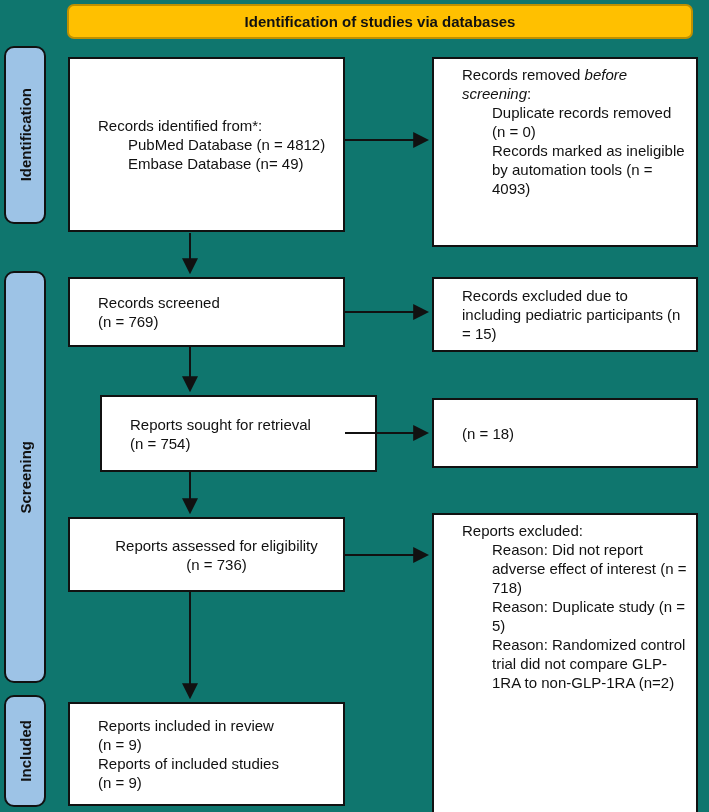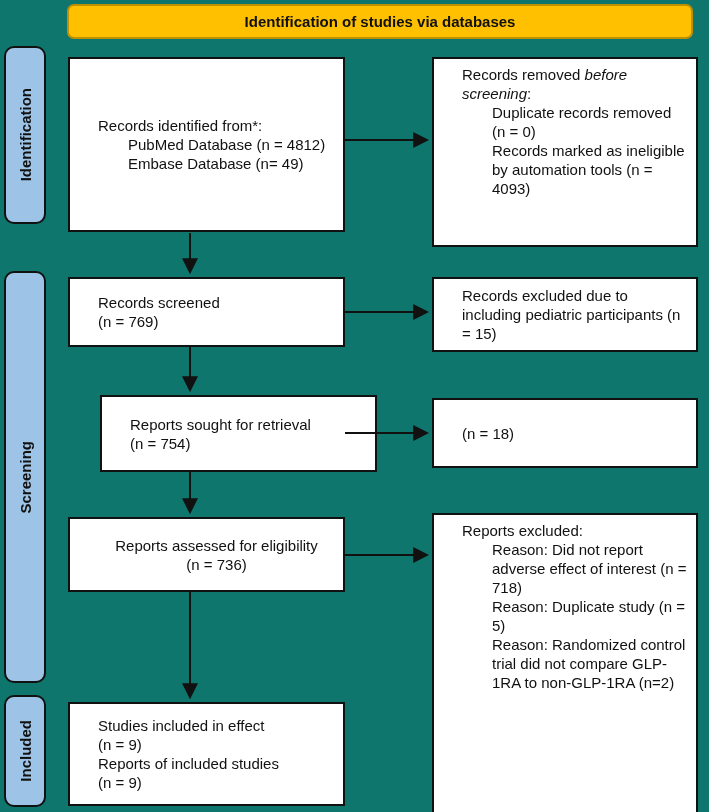--- a/index.html
+++ b/index.html
@@ -114,21 +114,21 @@
 
   <div class="box vcenter" id="box-l4">
     <div class="inner">
       <div>Reports assessed for eligibility</div>
       <div>(n = 736)</div>
     </div>
   </div>
 
   <div class="box vcenter" id="box-l5">
     <div class="inner">
-      <div>Studies included in effect</div>
+      <div>Reports included in review</div>
       <div>(n = 9)</div>
       <div>Reports of included studies</div>
       <div>(n = 9)</div>
     </div>
   </div>
 
   <div class="box" id="box-r1">
     <div class="inner">
       <div><span>Records removed </span><em>before screening</em><span>:</span></div>
       <div class="item">Duplicate records removed (n = 0)</div>

